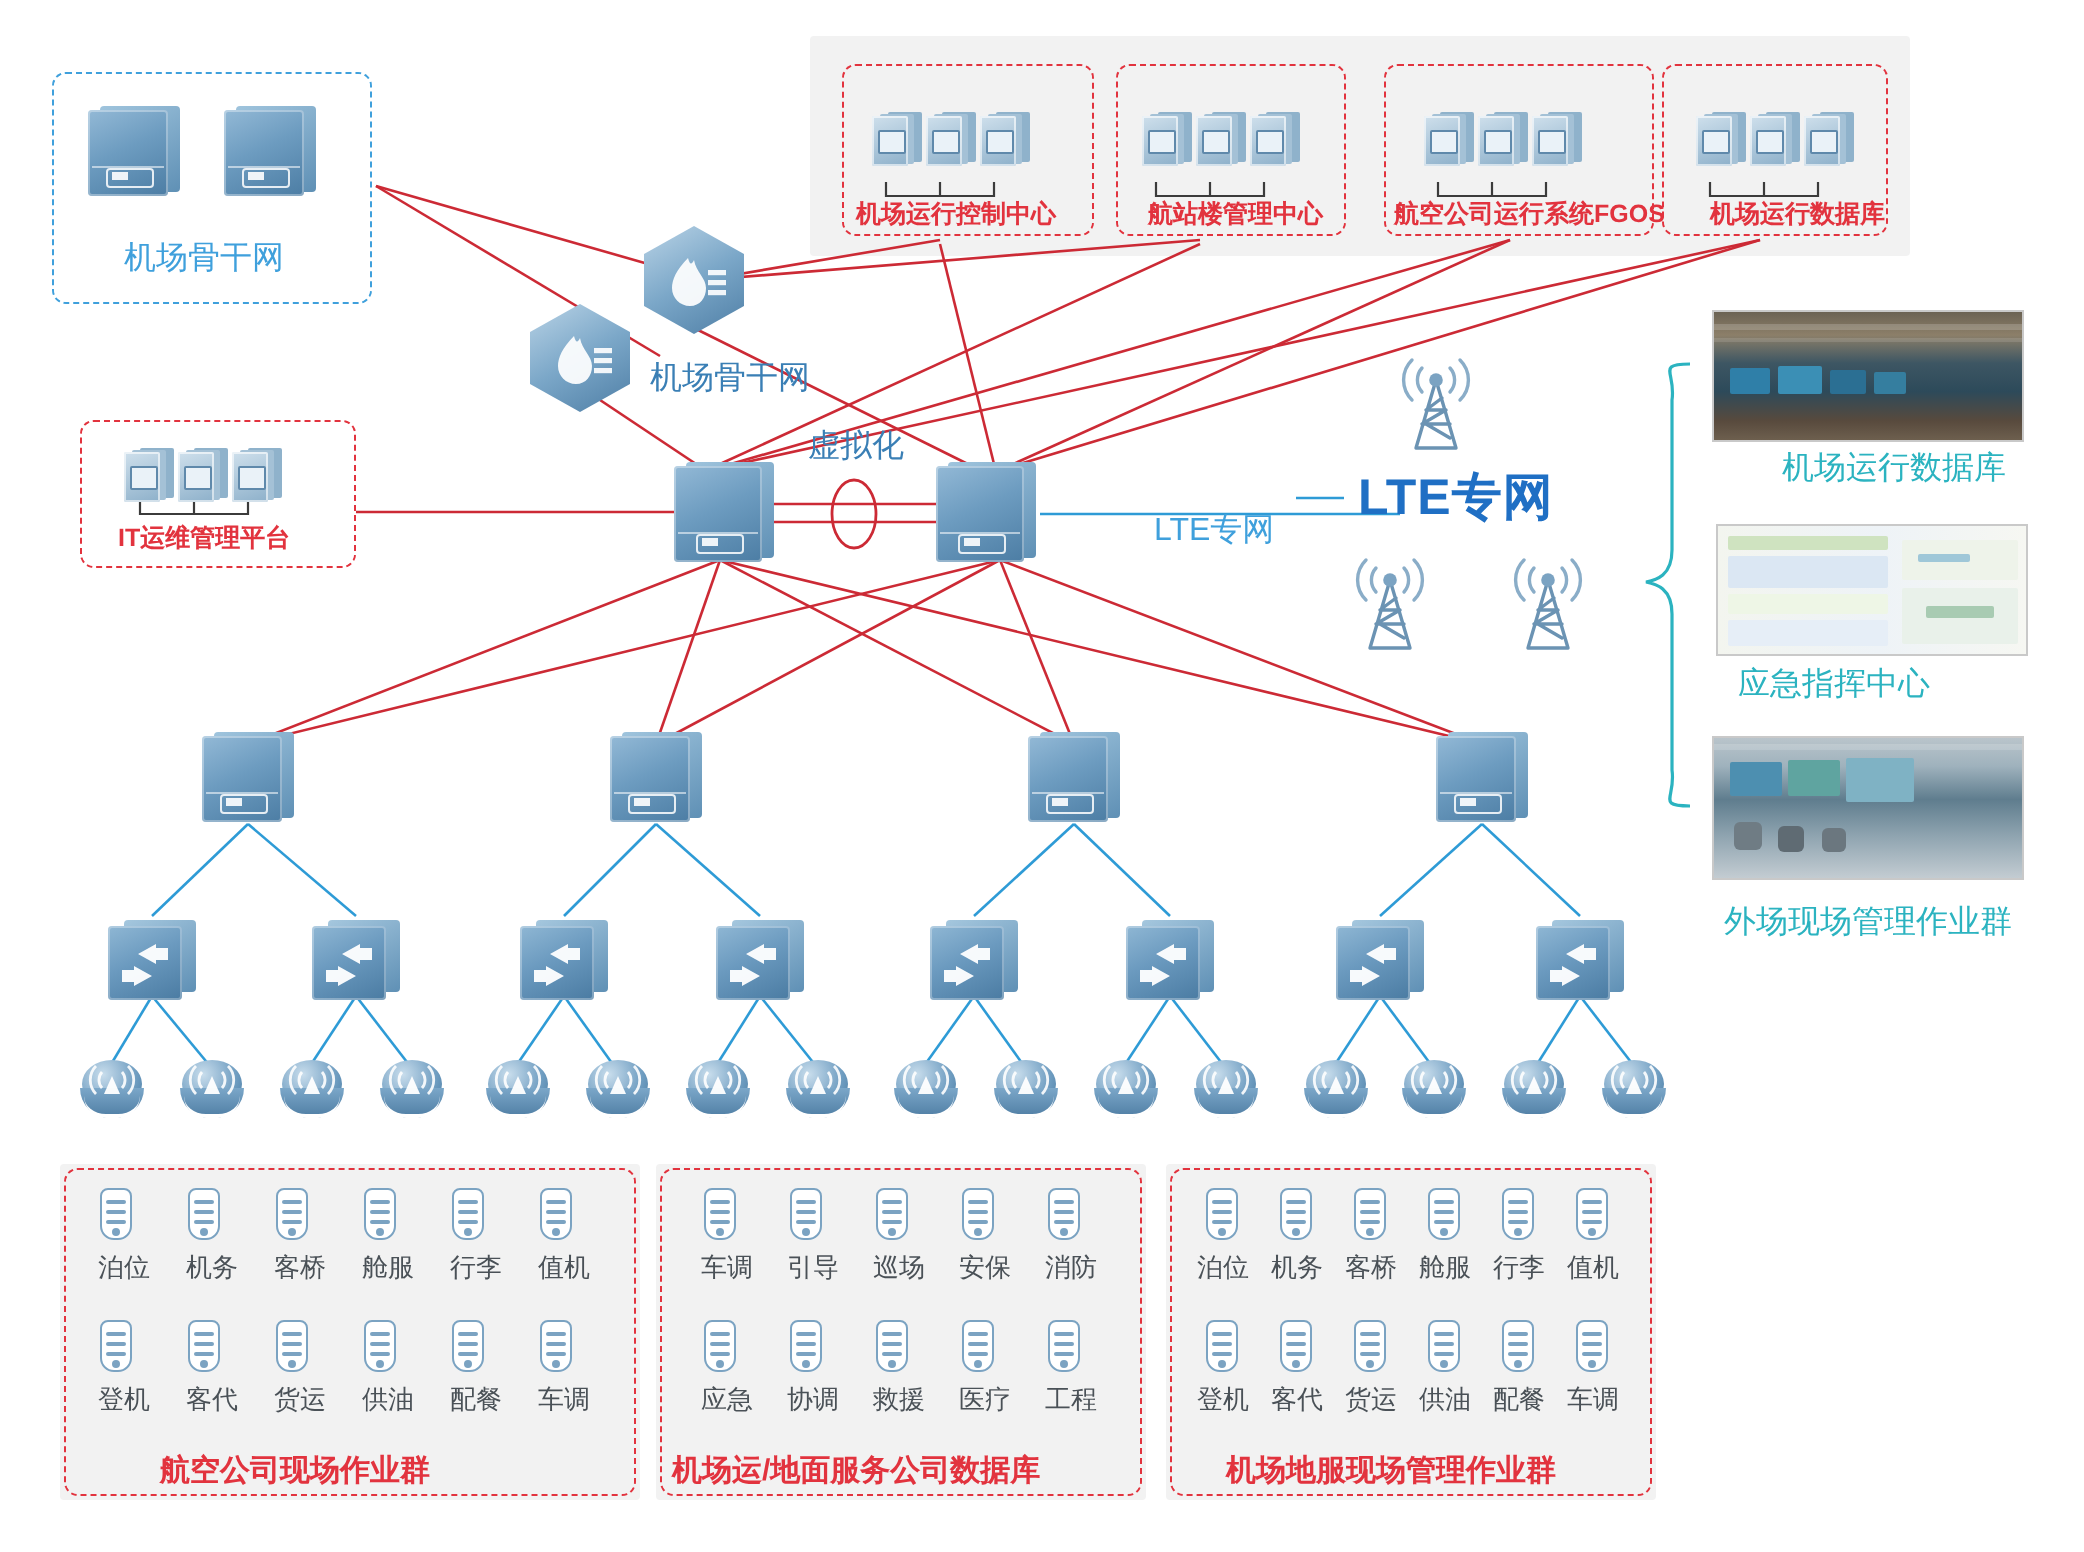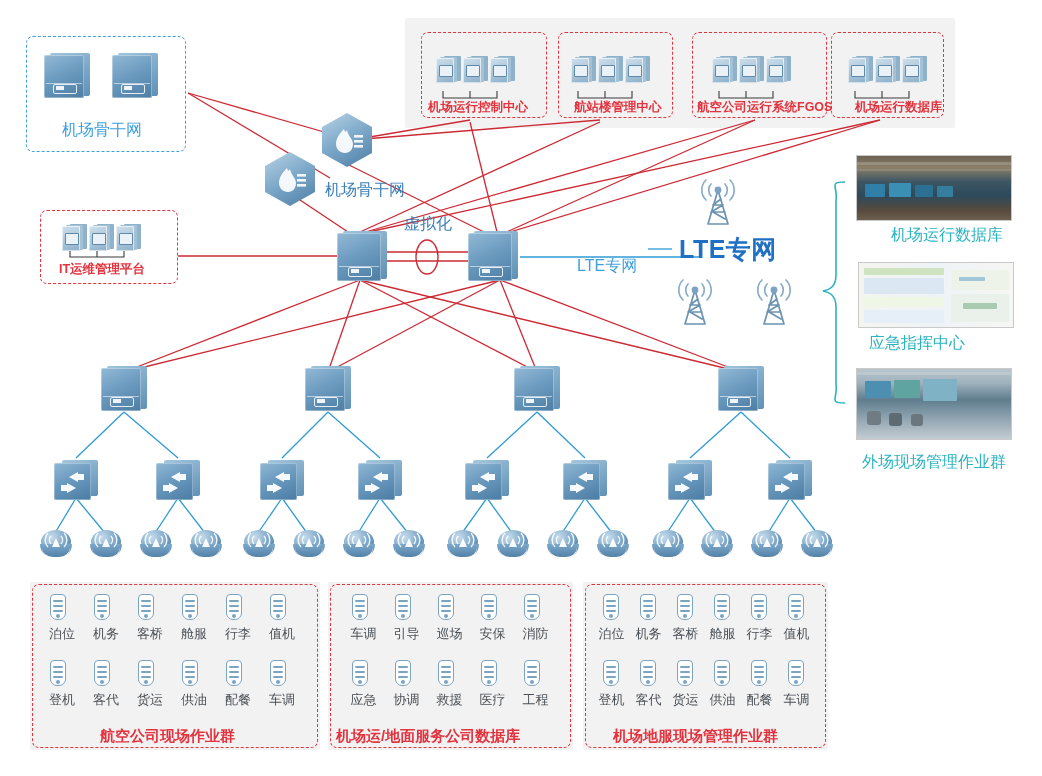--- a/index.html
+++ b/index.html
@@ -1033,17 +1033,17 @@
       <div class="icon hh" style="left: 192px; top: 66px;">
         <div class="body"></div>
         <div class="ln" style="top:6px;"></div>
         <div class="ln" style="top:11px;"></div>
         <div class="ln" style="top:16px;"></div>
         <div class="dot"></div>
       </div>
       <div class="lbl lbl-dev" style="left: 185px; top: 99px; width: 33px; text-align: center;">车调</div>
     </div>
 
-  <div class="lbl lbl-red-lg" style="left:100px;top:728px;">航空公司现场作业群</div>
+  <div class="lbl lbl-red-lg" style="left:80px;top:728px;">航空公司现场作业群</div>
   <div class="lbl lbl-red-lg" style="left:336px;top:728px;">机场运/地面服务公司数据库</div>
   <div class="lbl lbl-red-lg" style="left:613px;top:728px;">机场地服现场管理作业群</div>
 
 </div>
 
 </body></html>

